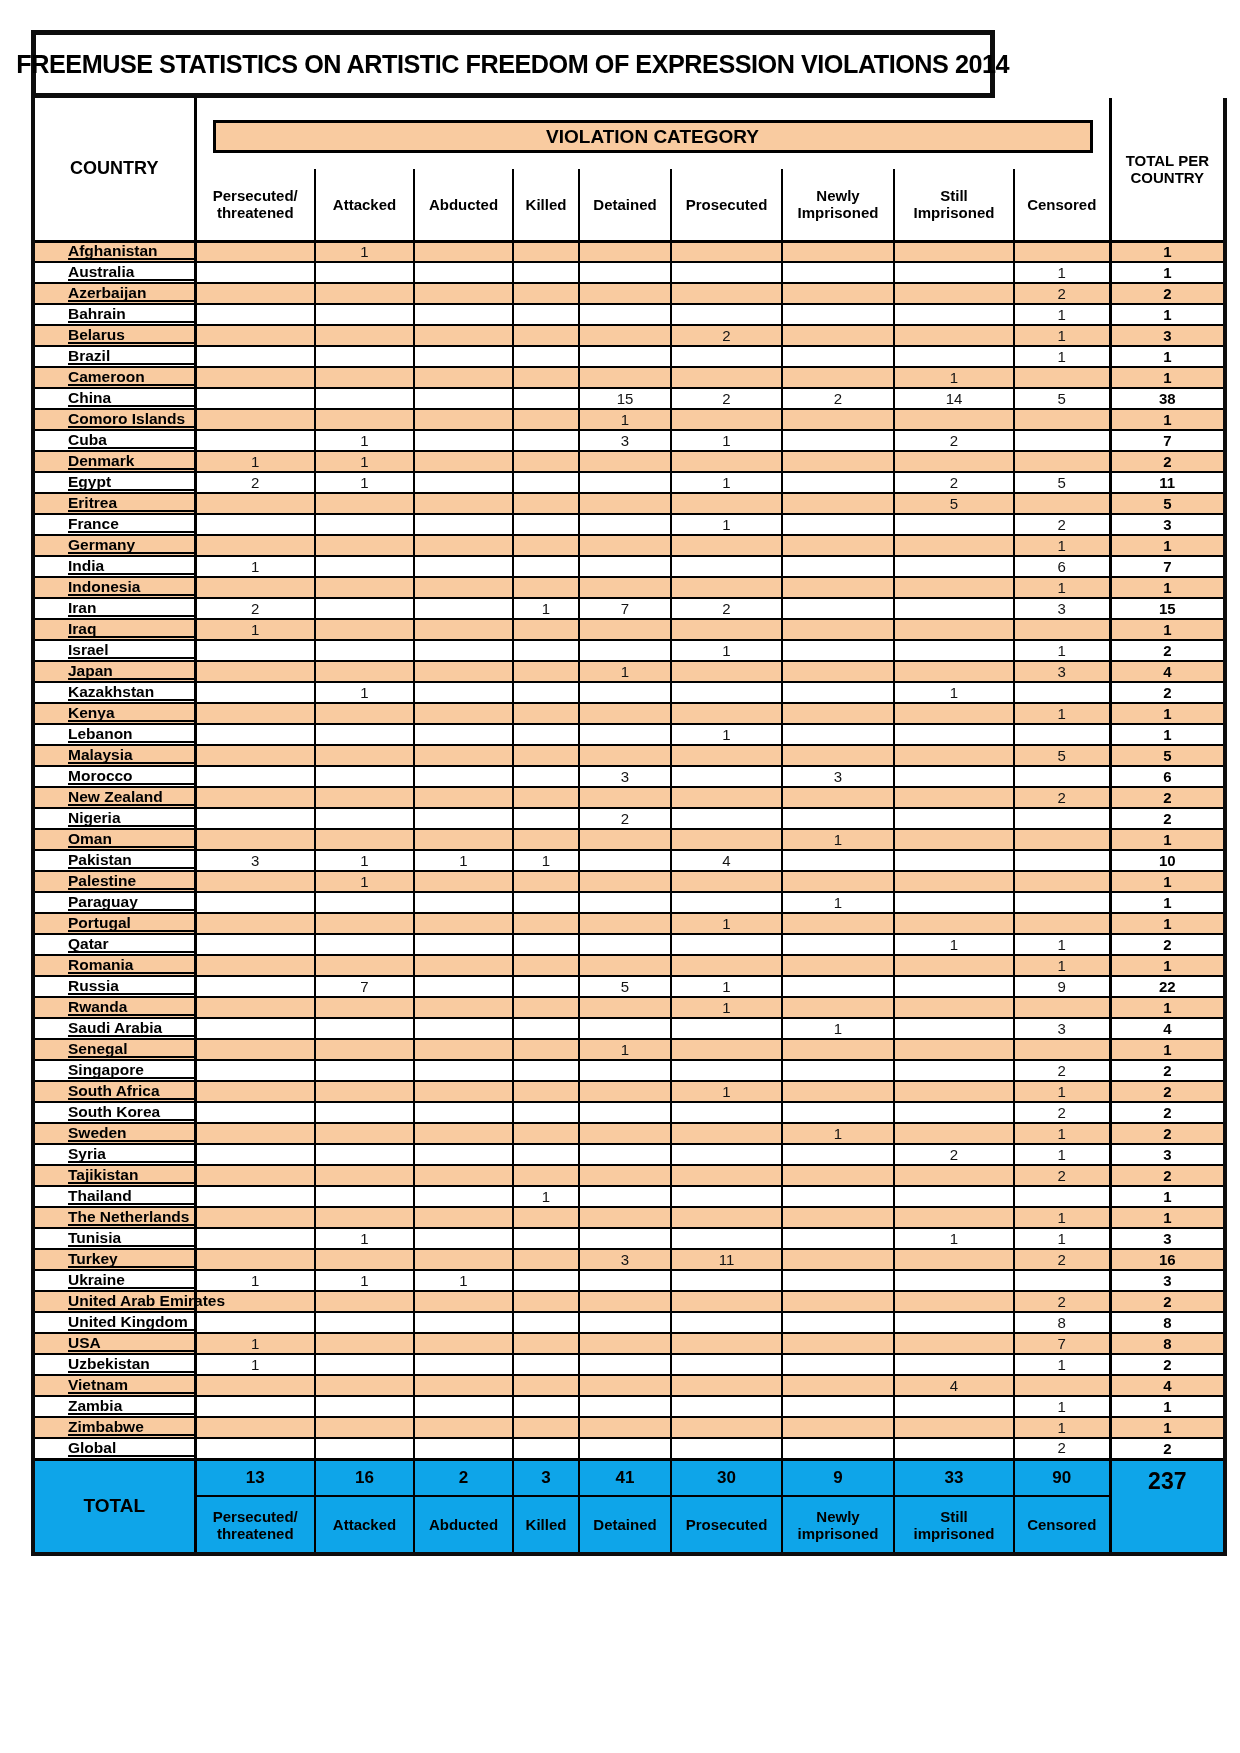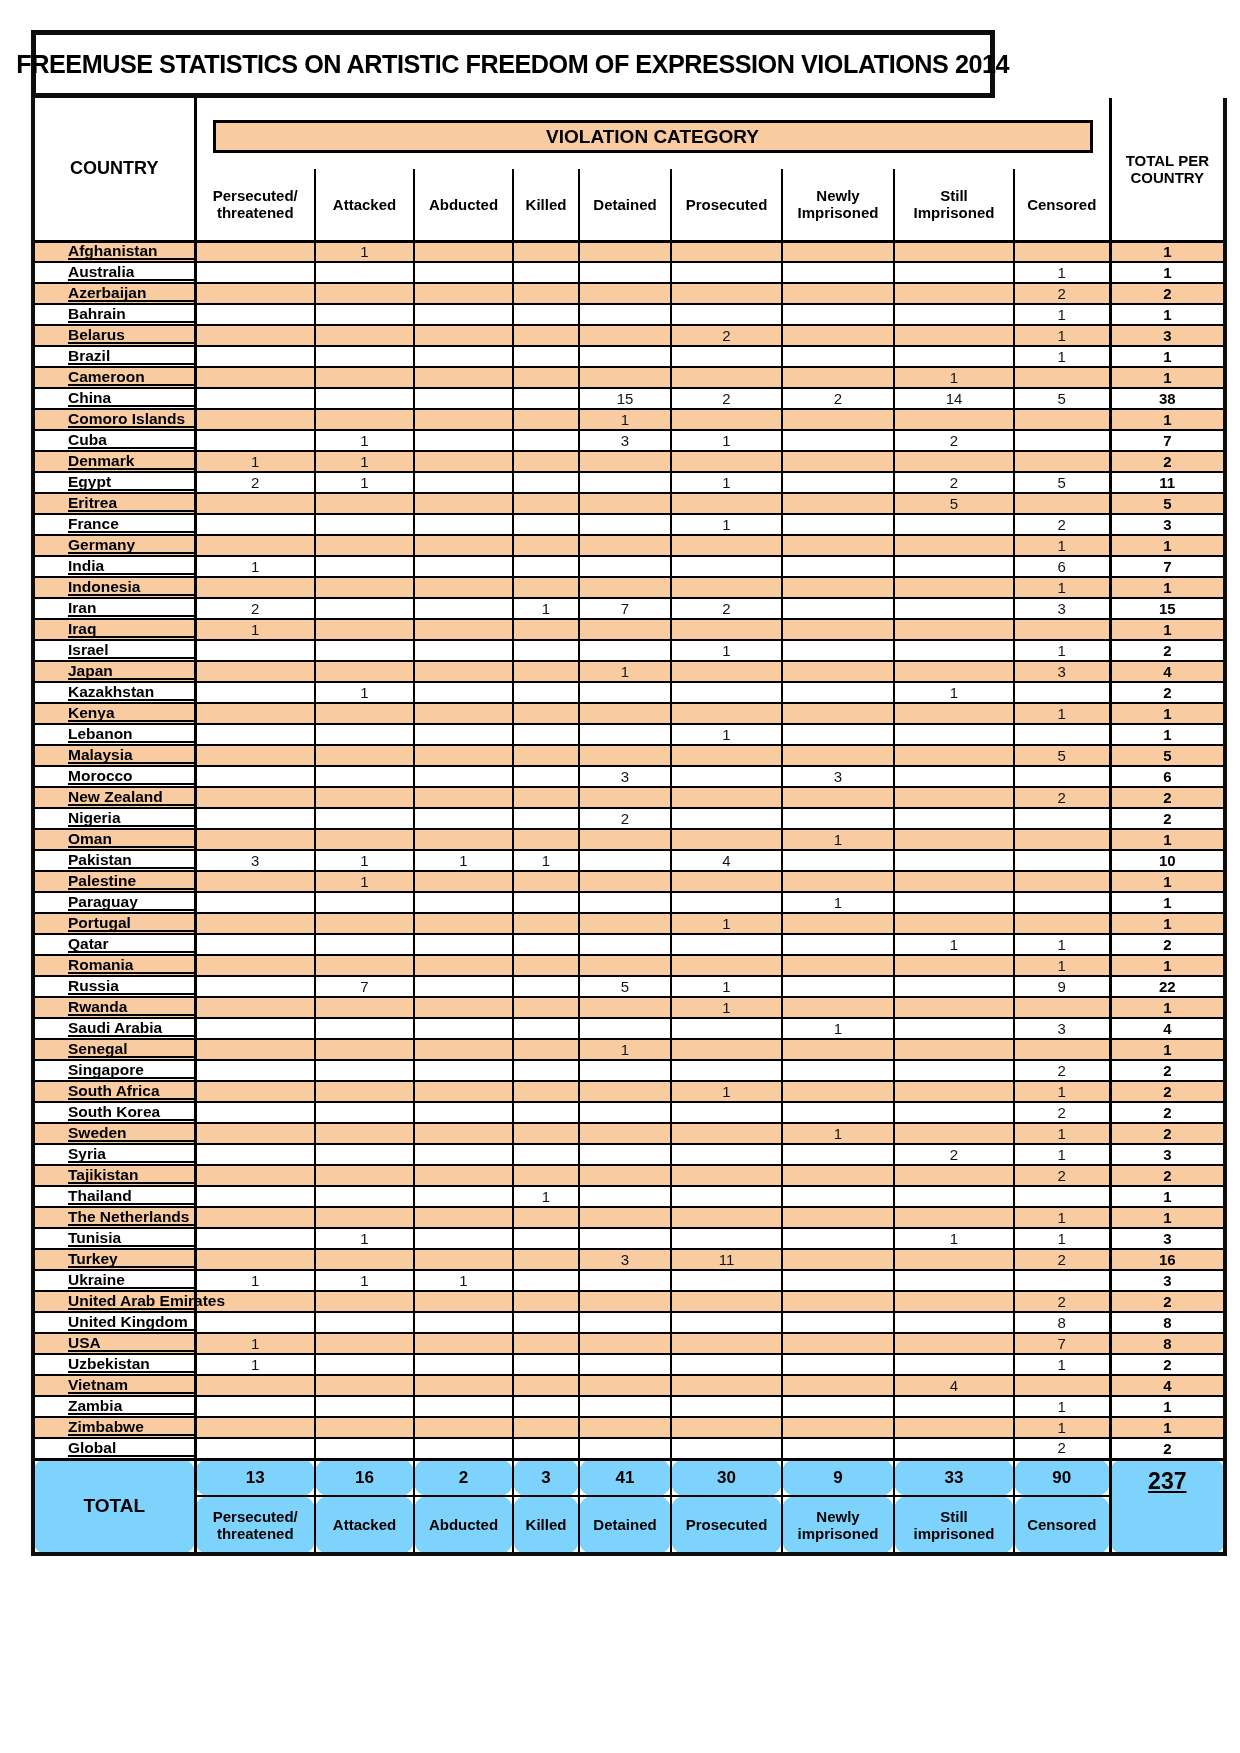--- a/index.html
+++ b/index.html
@@ -77,40 +77,40 @@
   td.val {
     border: 2px solid #000;
     text-align: center; font-size: 15px; line-height: 18px; color: #141414;
     padding: 0;
   }
   td.rowtotal {
     border: 2px solid #000; border-left: 3px solid #000;
     font-weight: bold; font-size: 15px; text-align: center; padding: 0;
   }
 
-  tfoot td { background: #7dd3fc; border-radius: 14px; }
+  tfoot td { background: #0ea5e9; }
   td.total-label {
     border: 2px solid #000; border-top: 3px solid #000; border-right: 3px solid #000;
     font-weight: bold; font-size: 19px; text-align: center; vertical-align: middle;
   }
   td.tnum {
     border: 2px solid #000; border-top: 3px solid #000;
     font-weight: bold; font-size: 17px; text-align: center;
     height: 37px;
   }
   td.tlabel {
     border: 2px solid #000;
     font-weight: bold; font-size: 15px; text-align: center; vertical-align: middle;
     white-space: pre-line;
     height: 58px; padding: 0 1px;
   }
   td.grand-total {
     border: 2px solid #000; border-left: 3px solid #000; border-top: 3px solid #000;
     font-weight: bold; font-size: 23px; text-align: center;
-    vertical-align: top; padding-top: 7px; text-decoration: underline;
+    vertical-align: top; padding-top: 7px;
   }
   :root { --orange: #F9CBA0; }
 </style>
 </head>
 <body>
 
 <div class="page">
 
   <div class="title-box">
     <span class="title-text">FREEMUSE STATISTICS ON ARTISTIC FREEDOM OF EXPRESSION VIOLATIONS 2014</span>

